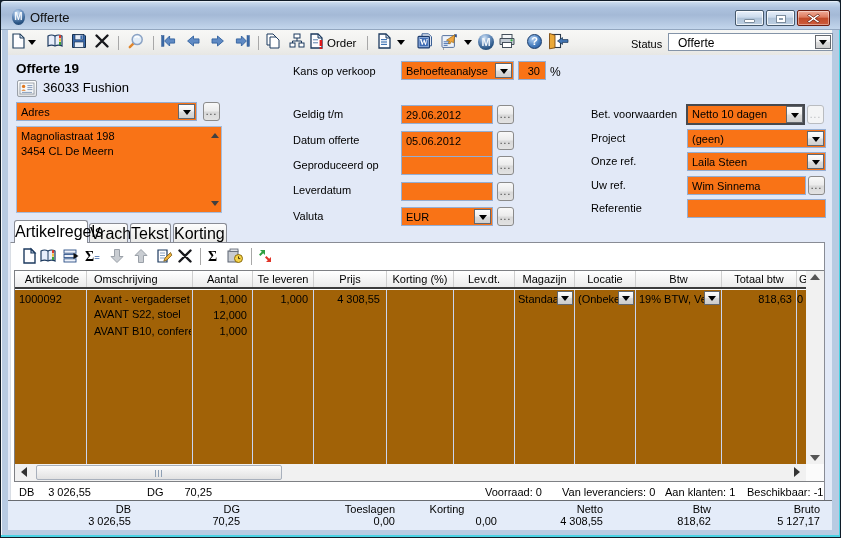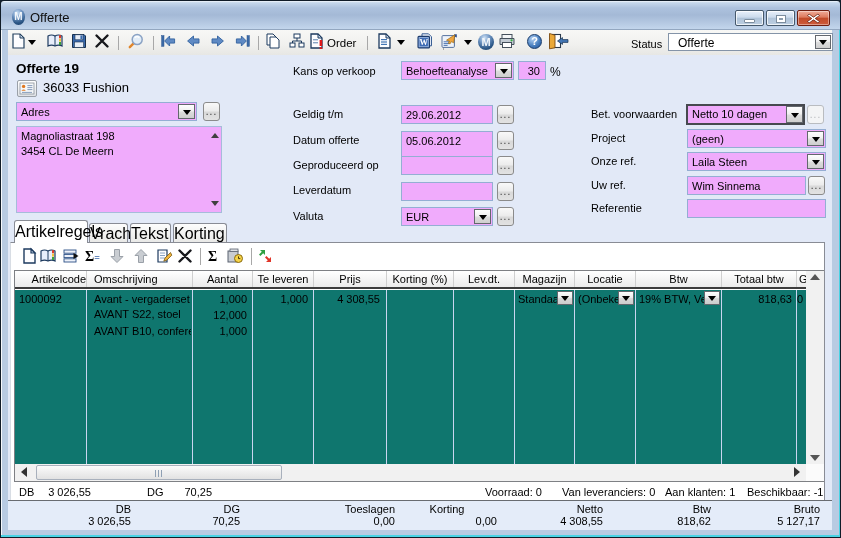--- a/index.html
+++ b/index.html
@@ -1,20 +1,20 @@
 <!DOCTYPE html>
 <html><head>
 <meta charset="utf-8">
 <style>
 *{margin:0;padding:0;box-sizing:border-box}
 html,body{width:841px;height:538px;overflow:hidden}
 body{position:relative;font-family:"Liberation Sans",sans-serif;font-size:11px;color:#000;background:#15222e}
 .a{position:absolute}
 .lbl{position:absolute;font-size:11px;white-space:nowrap}
-.fld{position:absolute;background:#f0abfc;border:1px solid #94aed3;font-size:11px;white-space:nowrap;overflow:hidden}
+.fld{position:absolute;background:#f97316;border:1px solid #94aed3;font-size:11px;white-space:nowrap;overflow:hidden}
 .fld .tx{position:absolute;left:4px;top:3px}
 .ddb{position:absolute;top:1px;right:1px;bottom:1px;width:17px;border:1px solid #63676d;background:linear-gradient(180deg,#fefefe 0%,#f0f0f0 45%,#dcdcdc 55%,#cfcfcf 100%)}
 .ddb:after{content:"";position:absolute;left:50%;top:50%;margin:-2px 0 0 -4px;border:4px solid transparent;border-top:5px solid #000;border-bottom:none}
 .ell{position:absolute;width:17px;border:1px solid #8b8b8b;border-radius:3px;background:linear-gradient(180deg,#f9f9f9 0%,#ececec 45%,#d9d9d9 55%,#e2e2e2 100%);color:#333;text-align:center;font-size:10px;line-height:11px;letter-spacing:1px}
 .ell.dis{border-color:#b9bcc0;background:#f3f4f5;color:#b5b8bc}
 .sep{position:absolute;width:1px;background:#a8a8a8}
 .ic{position:absolute;width:16px;height:16px}
 .hcell{position:absolute;top:0;height:100%;overflow:hidden;font-size:11px;text-align:center;line-height:16px;border-right:1px solid #cfcfcf}
 .gcol{position:absolute;top:0;bottom:0;width:1px;background:#c9d5f0}
 .gtx{position:absolute;font-size:11px;white-space:nowrap}
@@ -311,35 +311,35 @@
   <div class="sep" style="left:240px;top:5px;height:17px"></div>
   <svg class="ic" style="left:246px;top:5px" viewBox="0 0 16 16">
       <path d="M14 7 v-5 h-5 l1.8 1.8 L8 6.6 L9.4 8 l2.8 -2.8 z" fill="#2fa042" transform="translate(-6 0)"></path>
       <path d="M14 9 v5 h-5 l1.8 -1.8 L8 9.4 L9.4 8 l2.8 2.8 z" fill="#e03428"></path>
     </svg>
 </div>
 
 <div class="a" id="grid" style="left:14px;top:270px;width:810px;height:212px;border:1px solid #7e8084;background:#fff">
 
   <div class="a" id="ghead" style="left:0;top:0;width:791px;height:18px;background:linear-gradient(180deg,#ffffff,#ebebeb);border-bottom:2px solid #3c3c3c">
-    <div class="hcell" style="left:0;width:72px;text-align:right;padding-left:3px">Artikelcode</div>
+    <div class="hcell" style="left:0;width:72px;text-align:center;padding-left:3px">Artikelcode</div>
     <div class="hcell" style="left:72px;width:106px;text-align:left;padding-left:7px">Omschrijving</div>
     <div class="hcell" style="left:178px;width:60px">Aantal</div>
     <div class="hcell" style="left:238px;width:61px">Te leveren</div>
     <div class="hcell" style="left:299px;width:73px">Prijs</div>
     <div class="hcell" style="left:372px;width:67px">Korting (%)</div>
     <div class="hcell" style="left:439px;width:61px">Lev.dt.</div>
     <div class="hcell" style="left:500px;width:60px">Magazijn</div>
     <div class="hcell" style="left:560px;width:61px">Locatie</div>
     <div class="hcell" style="left:621px;width:86px">Btw</div>
     <div class="hcell" style="left:707px;width:75px">Totaal btw</div>
     <div class="hcell" style="left:782px;width:9px;border-right:none;text-align:left;padding-left:2px">G</div>
   </div>
 
-  <div class="a" id="gdata" style="left:0;top:19px;width:791px;height:174px;background:#0f766e;overflow:hidden">
+  <div class="a" id="gdata" style="left:0;top:19px;width:791px;height:174px;background:#a16207;overflow:hidden">
     <div class="gcol" style="left:71px"></div>
     <div class="gcol" style="left:177px"></div>
     <div class="gcol" style="left:237px"></div>
     <div class="gcol" style="left:298px"></div>
     <div class="gcol" style="left:371px"></div>
     <div class="gcol" style="left:438px"></div>
     <div class="gcol" style="left:499px"></div>
     <div class="gcol" style="left:559px"></div>
     <div class="gcol" style="left:620px"></div>
     <div class="gcol" style="left:706px"></div>

